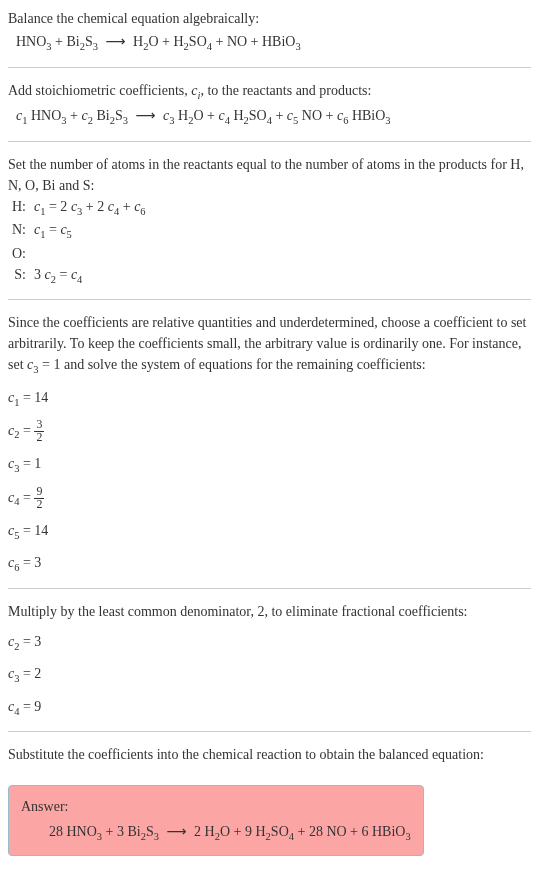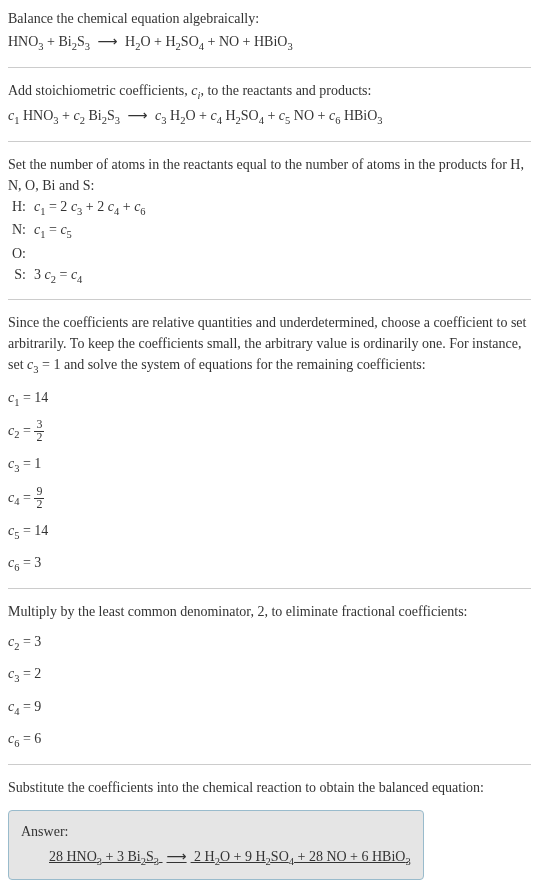--- a/index.html
+++ b/index.html
@@ -18,21 +18,21 @@
     }
     .section {
       margin-bottom: 10px;
     }
     hr {
       border: none;
       border-top: 1px solid #ccc;
       margin: 12px 0;
     }
     .equation {
-      margin: 2px 0;
+      margin: 2px 8px;
     }
     .atom-table {
       margin-left: 0;
     }
     .atom-row {
       display: flex;
       align-items: baseline;
     }
     .atom-label {
       width: 26px;
@@ -45,34 +45,33 @@
     .coef-line {
       display: block;
       margin: 9px 0;
     }
     sub {
       font-size: 0.75em;
       vertical-align: sub;
     }
     .answer-box {
       border: 1px solid #9bc;
-      background: #e5e5e5;
+      background: #fca5a5;
       padding: 10px 12px;
       border-radius: 4px;
-      margin-top: 12px;
+      margin-top: 20px;
       display: inline-block;
       width: auto;
     }
     .answer-label {
       display: block;
       margin-bottom: 4px;
     }
     .answer-eq {
       padding-left: 28px;
-      text-decoration: underline;
     }
     .frac {
       display: inline-block;
       vertical-align: middle;
       text-align: center;
       font-size: 0.85em;
       line-height: 1;
     }
     .frac .num {
       display: block;
@@ -144,21 +143,20 @@
 </div>
 
 <hr>
 
 <div class="section">
   <div>Multiply by the least common denominator, 2, to eliminate fractional coefficients:</div>
   <div class="coef-list">
     <span class="coef-line"><span class="ital">c</span><sub>2</sub> = 3</span>
     <span class="coef-line"><span class="ital">c</span><sub>3</sub> = 2</span>
     <span class="coef-line"><span class="ital">c</span><sub>4</sub> = 9</span>
-    <span class="coef-line"><span class="ital">c</span><sub>6</sub> = 6</span>
   </div>
 </div>
 
 <hr>
 
 <div class="section">
   <div>Substitute the coefficients into the chemical reaction to obtain the balanced equation:</div>
   <div class="answer-box">
     <span class="answer-label">Answer:</span>
     <div class="answer-eq">28 HNO<sub>3</sub> + 3 Bi<sub>2</sub>S<sub>3</sub> <span class="arrow">⟶</span> 2 H<sub>2</sub>O + 9 H<sub>2</sub>SO<sub>4</sub> + 28 NO + 6 HBiO<sub>3</sub></div>

